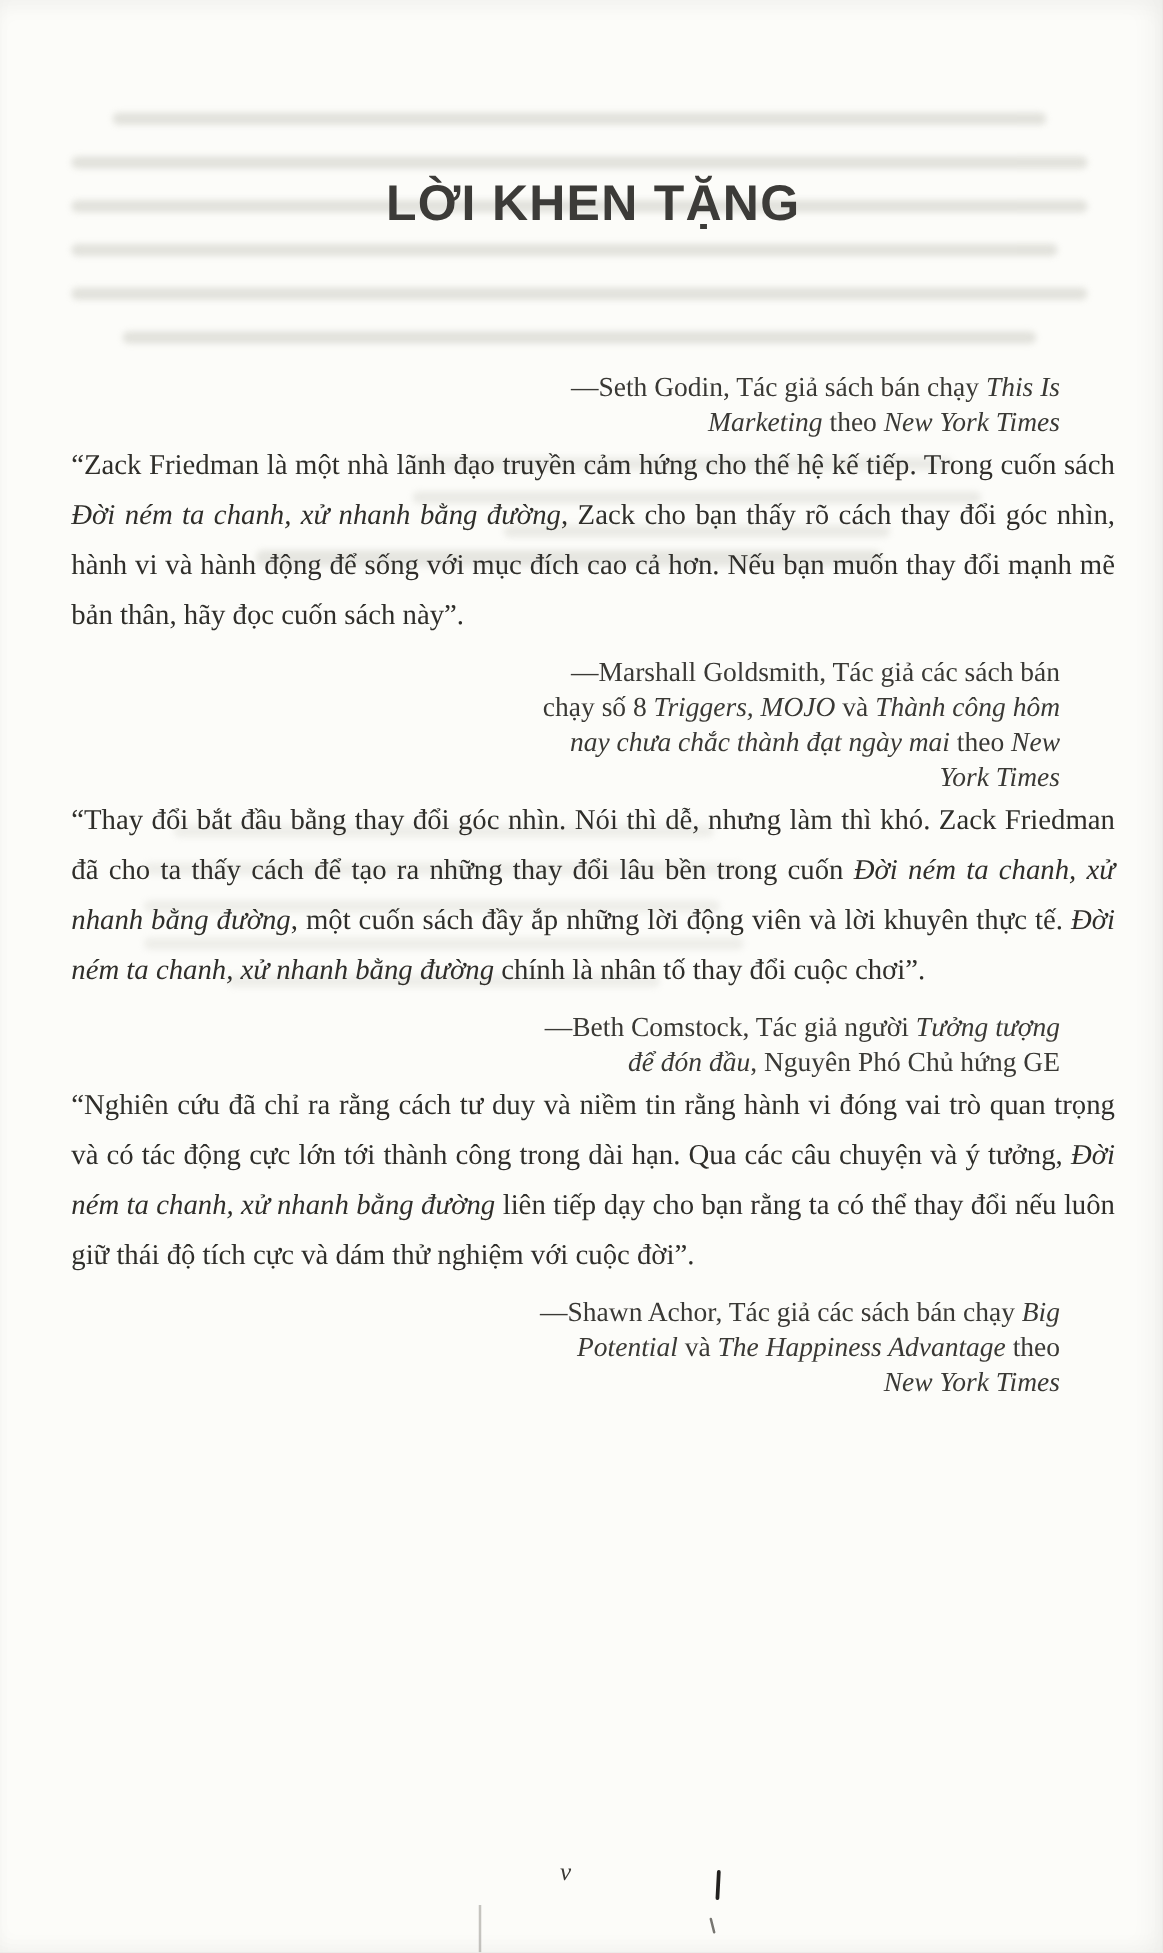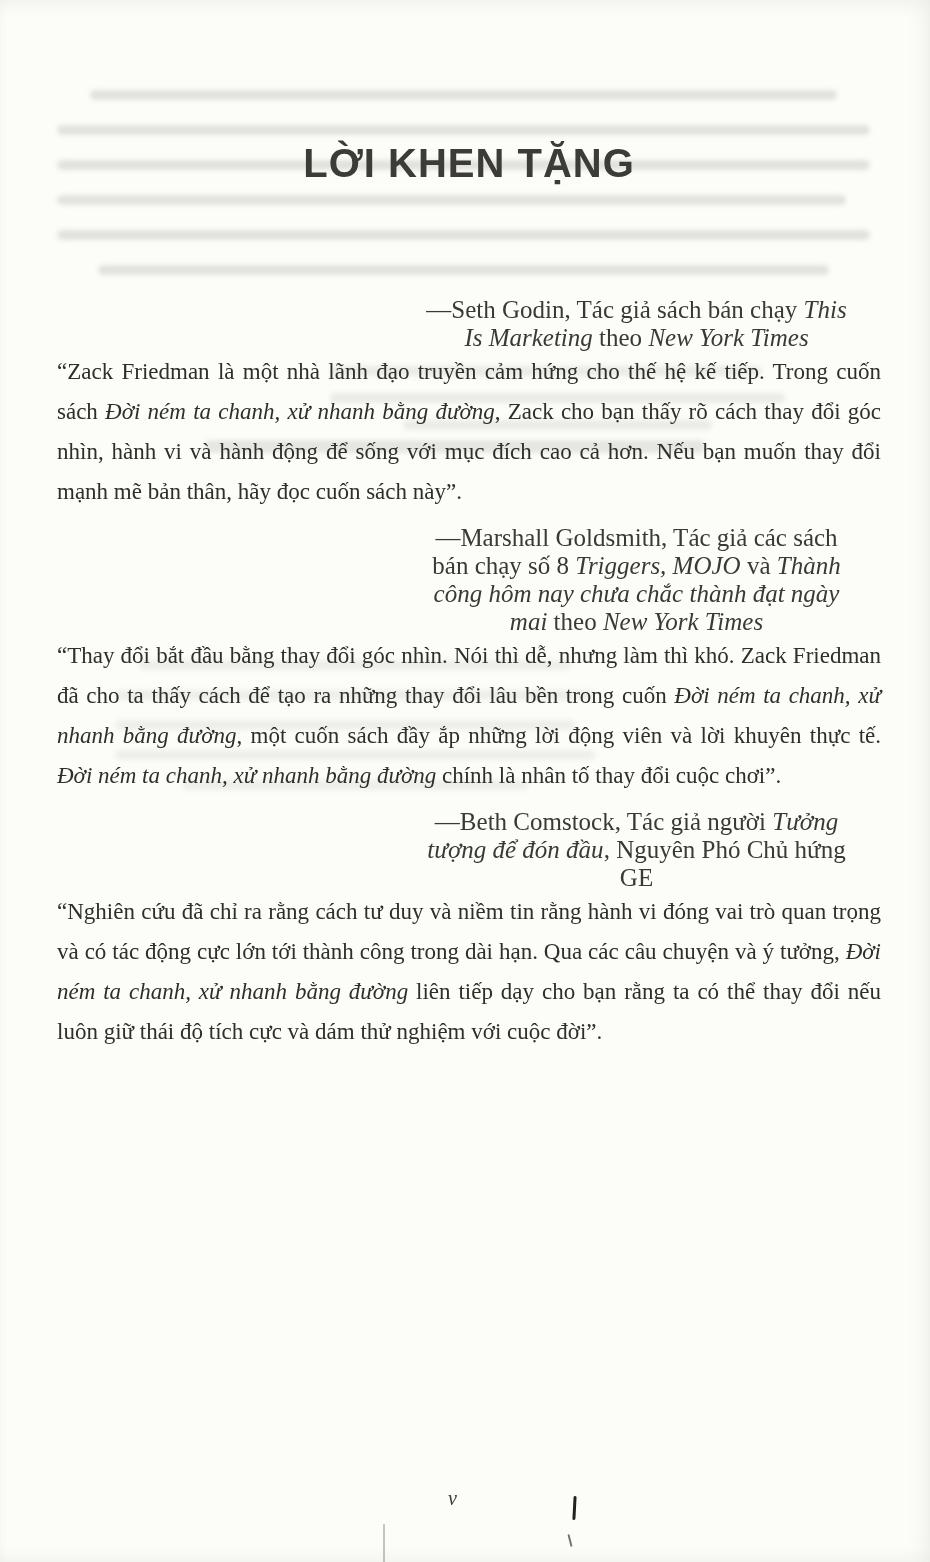--- a/index.html
+++ b/index.html
@@ -15,21 +15,21 @@
     margin: 0 auto;
     background: #fcfcf9;
     color: #33322e;
     overflow: hidden;
     box-shadow: inset -10px 0 18px rgba(0,0,0,0.035), inset 0 -8px 14px rgba(0,0,0,0.02), inset 0 10px 14px rgba(0,0,0,0.02);
   }
   .content {
     position: relative;
     z-index: 2;
     box-sizing: border-box;
-    padding: 140px 49px 0 57px;
+    padding: 140px 38px 0 57px;
   }
   h1.page-title {
     font-family: "Liberation Sans", sans-serif;
     font-weight: 700;
     font-size: 40px;
     line-height: 1.15;
     letter-spacing: 1px;
     text-align: center;
     color: #3c3b38;
     margin: 0 0 110px 0;
@@ -39,23 +39,23 @@
     margin: 0;
     font-size: 23px;
     line-height: 40px;
     text-align: justify;
     color: #2f2e2a;
   }
   .q-attr {
     display: block;
     margin: 12px 0 0 368px;
     width: 423px;
-    font-size: 25px;
+    font-size: 22px;
     line-height: 28px;
-    text-align: center;
+    text-align: right;
     color: #3a3935;
   }
   .i { font-style: italic; }
   .q1 { margin-bottom: 44px; }
   .q2 { margin-bottom: 32px; }
   .q3 { margin-bottom: 36px; }
   .q4 { margin-bottom: 0; }
   .page-num {
     position: absolute;
     z-index: 2;
@@ -135,20 +135,21 @@
       <figcaption class="q-attr"><span>—Marshall Goldsmith, Tác giả các sách bán chạy số 8 </span><span class="i">Triggers, MOJO</span><span> và </span><span class="i">Thành công hôm nay chưa chắc thành đạt ngày mai</span><span> theo </span><span class="i">New York Times</span></figcaption>
     </figure>
 
     <figure class="quote q3">
       <blockquote class="q-body"><span>“Thay đổi bắt đầu bằng thay đổi góc nhìn. Nói thì dễ, nhưng làm thì khó. Zack Friedman đã cho ta thấy cách để tạo ra những thay đổi lâu bền trong cuốn </span><span class="i">Đời ném ta chanh, xử nhanh bằng đường</span><span>, một cuốn sách đầy ắp những lời động viên và lời khuyên thực tế. </span><span class="i">Đời ném ta chanh, xử nhanh bằng đường</span><span> chính là nhân tố thay đổi cuộc chơi”.</span></blockquote>
       <figcaption class="q-attr"><span>—Beth Comstock, Tác giả người </span><span class="i">Tưởng tượng để đón đầu</span><span>, Nguyên Phó Chủ hứng GE</span></figcaption>
     </figure>
 
     <figure class="quote q4">
       <blockquote class="q-body"><span>“Nghiên cứu đã chỉ ra rằng cách tư duy và niềm tin rằng hành vi đóng vai trò quan trọng và có tác động cực lớn tới thành công trong dài hạn. Qua các câu chuyện và ý tưởng, </span><span class="i">Đời ném ta chanh, xử nhanh bằng đường</span><span> liên tiếp dạy cho bạn rằng ta có thể thay đổi nếu luôn giữ thái độ tích cực và dám thử nghiệm với cuộc đời”.</span></blockquote>
+      <figcaption class="q-attr"><span>—Shawn Achor, Tác giả các sách bán chạy </span><span class="i">Big Potential</span><span> và </span><span class="i">The Happiness Advantage</span><span> theo </span><span class="i">New York Times</span></figcaption>
     </figure>
 
   </div>
 
   <div class="page-num">v</div>
 
   <div class="artifact artifact-dash"></div>
   <div class="artifact artifact-tick"></div>
   <div class="artifact artifact-line"></div>
 

